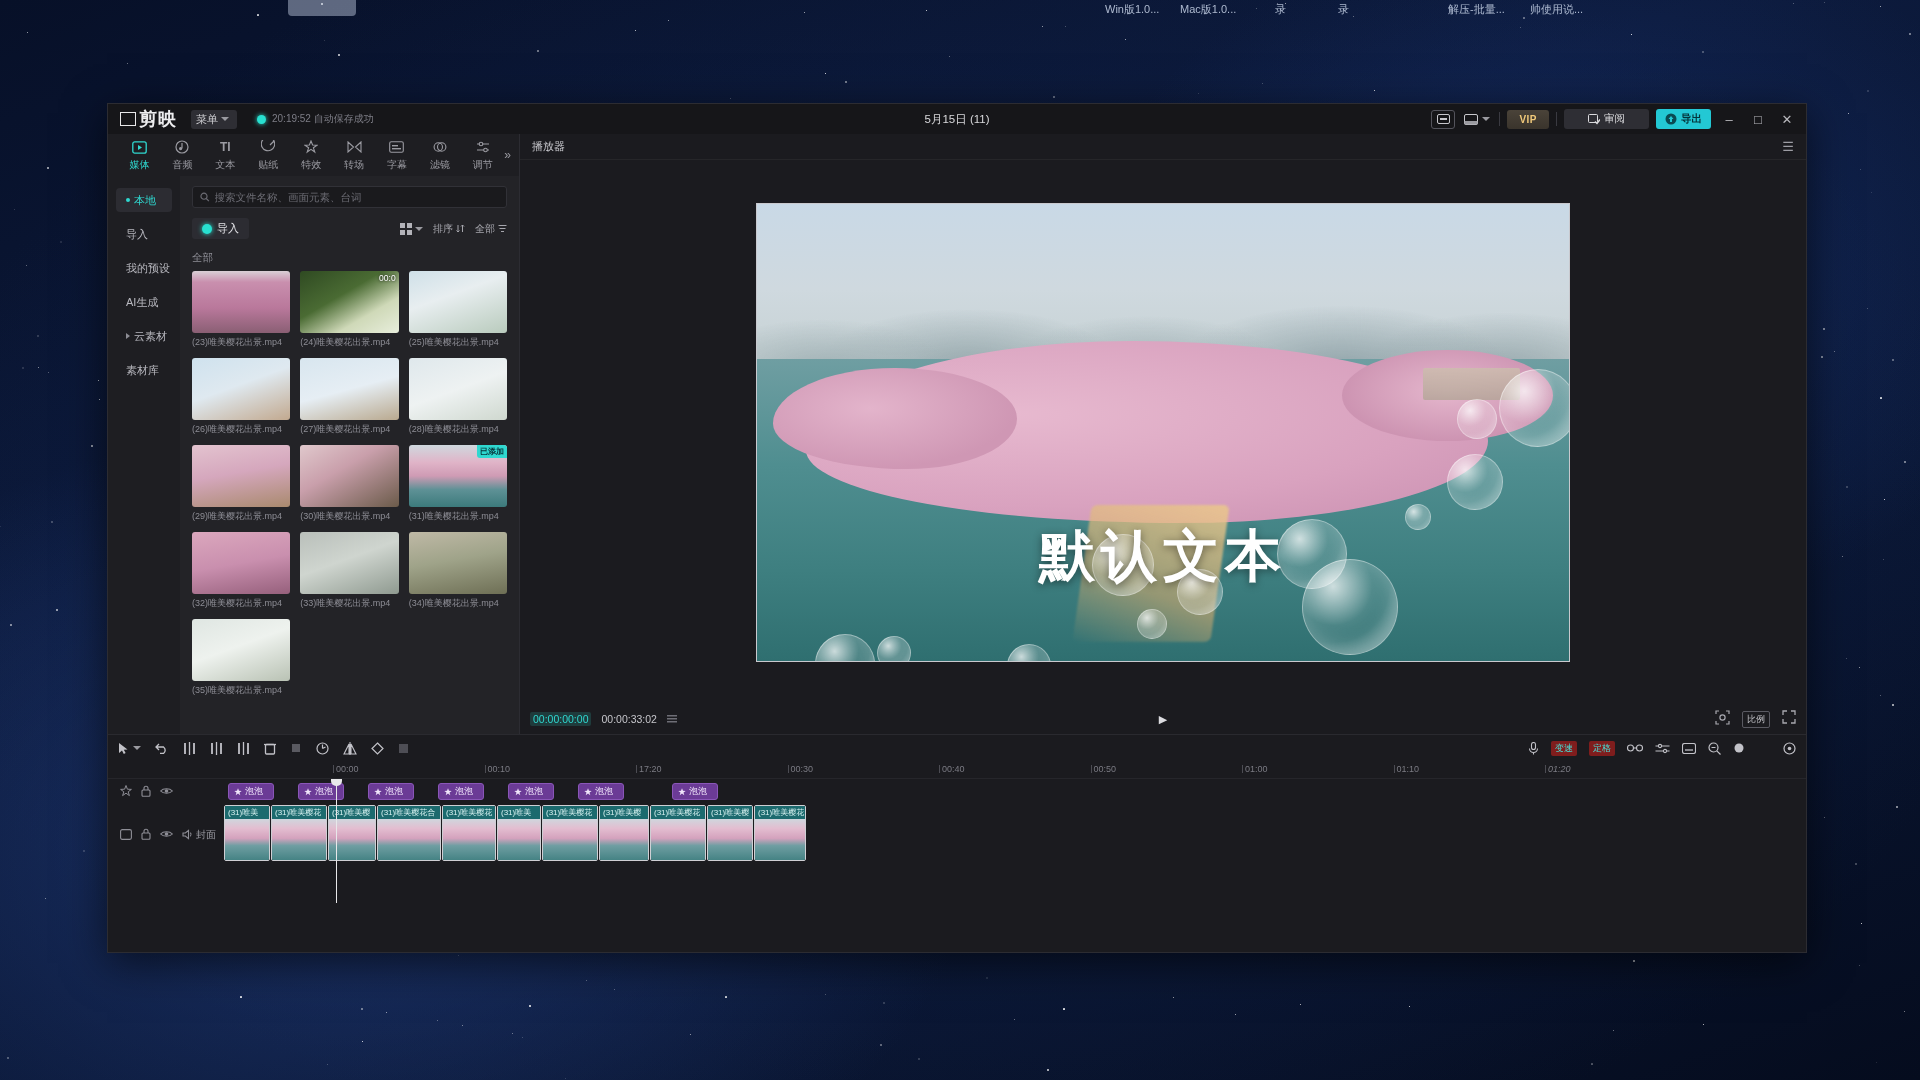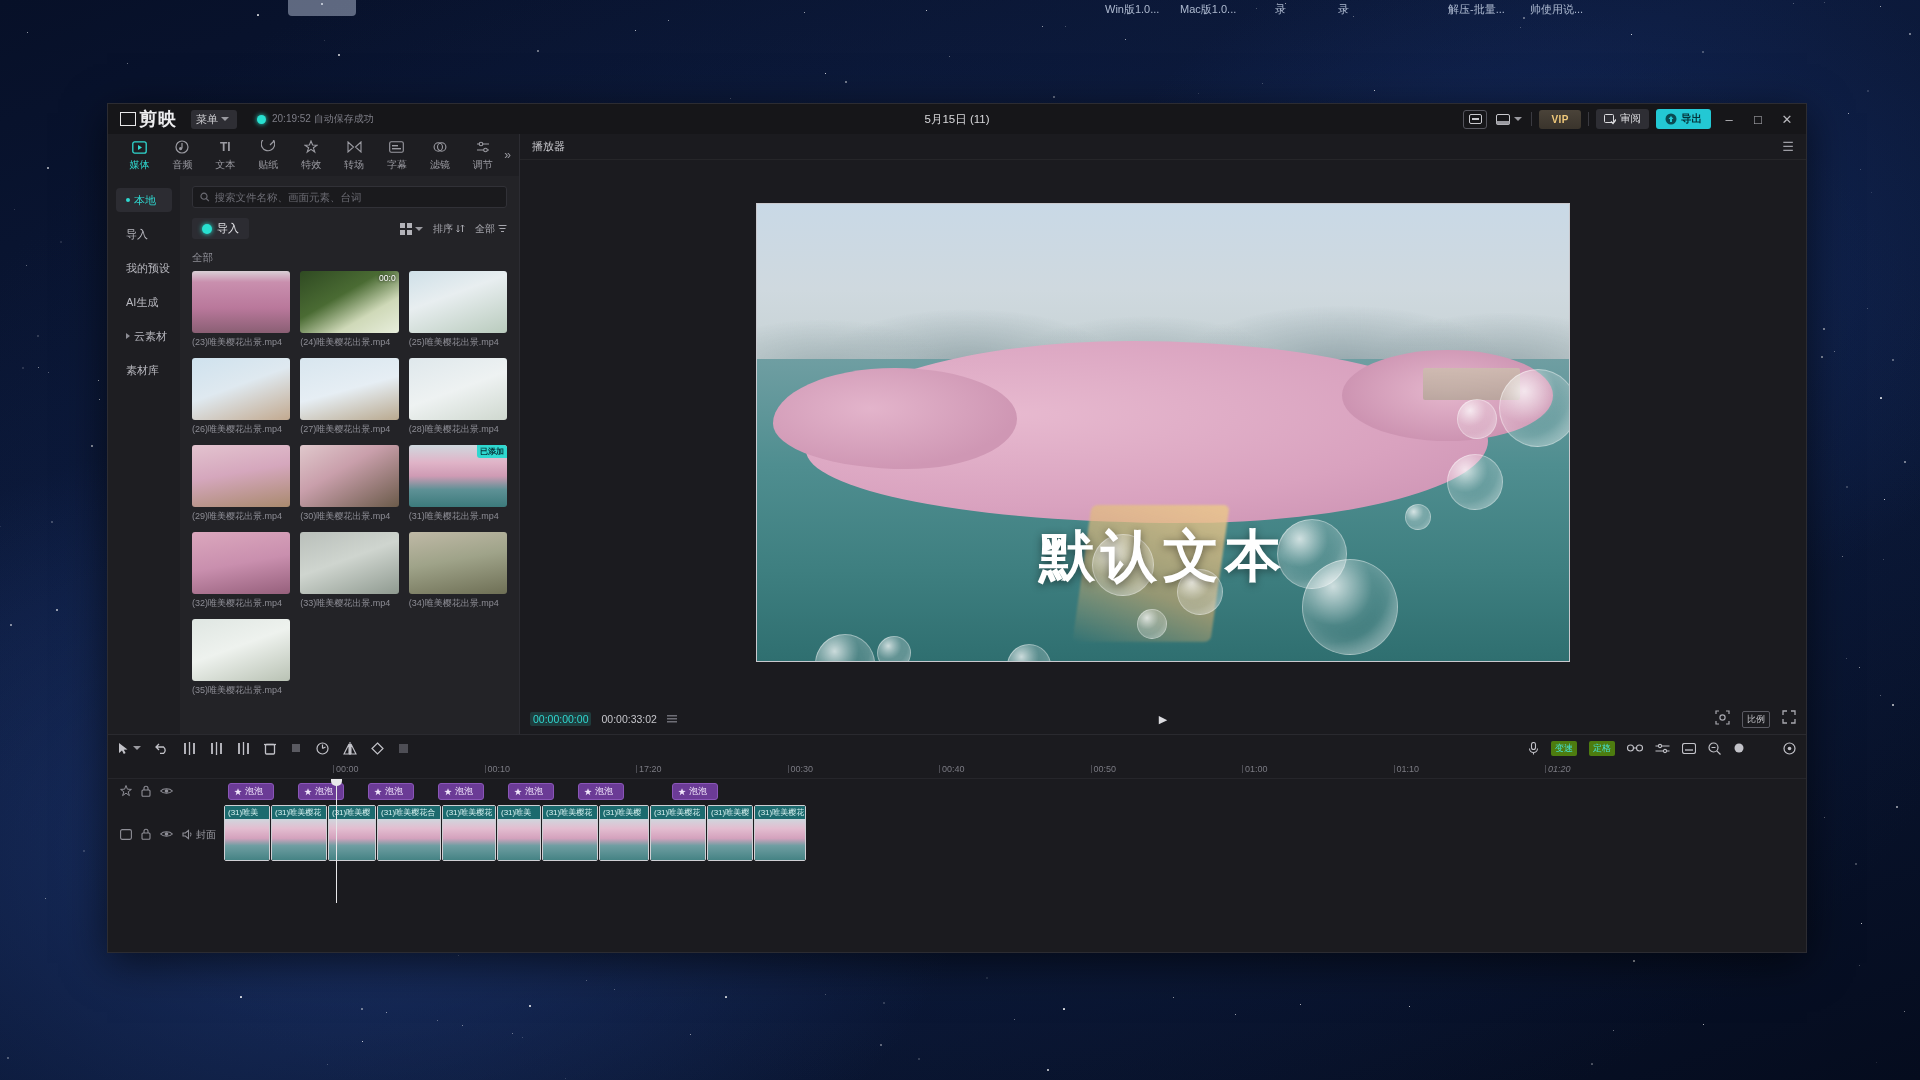--- a/index.html
+++ b/index.html
@@ -69,21 +69,21 @@
     width:24px;height:19px;border:1px solid #54545c;border-radius:3px;
     display:flex;align-items:center;justify-content:center; cursor:pointer;
   }
   .icon-btn svg { display:block; }
   .vip-badge {
     height:19px; padding:0 12px; background:linear-gradient(180deg,#4a4339,#3a342c);
     border-radius:3px; display:flex;align-items:center;justify-content:center;
     font-size:10px; font-weight:bold; color:#f0c97a; letter-spacing:.5px; cursor:pointer;
   }
   .review-btn {
-    height:20px; padding:0 8px; background:#2e2e34; border-radius:3px;
+    height:20px; padding:0 24px; background:#2e2e34; border-radius:3px;
     display:flex;align-items:center;gap:4px; font-size:10.5px; color:#dcdcdf; cursor:pointer;
   }
   .export-btn {
     height:20px; padding:0 9px; background:#23c8d4; border-radius:3px;
     display:flex;align-items:center;gap:4px; font-size:10.5px; color:#04343a;
     font-weight:bold; cursor:pointer;
   }
   .win-ctrl { width:22px;height:22px;display:flex;align-items:center;justify-content:center;
     color:#b8b8bd; font-size:13px; cursor:pointer; }
   .divider-v { width:1px; height:14px; background:#3a3a41; }
@@ -218,21 +218,21 @@
   .tc-total { font-size:10.5px; color:#c6c6cb; }
   .pb-center { position:absolute; left:0; right:0; text-align:center; color:#dcdce0; font-size:11px; }
   .pb-right { margin-left:auto; display:flex; align-items:center; gap:12px; color:#a9a9b0; z-index:2; }
   .ratio-chip { border:1px solid #5a5a62; border-radius:2px; font-size:9px; padding:1px 4px; color:#c6c6cb; cursor:pointer;}
   
   #timeline { height:218px; flex:0 0 218px; background:#1b1b1f; border-top:1px solid #2a2a2f; display:flex; flex-direction:column; }
   #tl-toolbar { height:26px; display:flex; align-items:center; padding:0 10px; gap:14px; flex:0 0 26px; }
   .tl-ico { color:#c2c2c8; font-size:13px; cursor:pointer; display:flex; align-items:center; gap:3px;}
   .tl-ico.dim { color:#5a5a61; cursor:default; }
   .tl-right { margin-left:auto; display:flex; align-items:center; gap:12px; }
-  .tl-chip { background:#4d7c0f; color:#46e3da; font-size:9px; padding:1px 4px; border-radius:2px; cursor:pointer;}
+  .tl-chip { background:#7f1d1d; color:#46e3da; font-size:9px; padding:1px 4px; border-radius:2px; cursor:pointer;}
   #tl-ruler { height:18px; position:relative; flex:0 0 18px; border-bottom:1px solid #26262b; }
   .tick { position:absolute; top:3px; font-size:9px; color:#7b7b83; }
   .tick:before { content:""; position:absolute; left:-3px; top:1px; width:1px; height:8px; background:#4c4c53; }
   #playhead { position:absolute; top:-4px; width:1px; background:#e8e8ea; z-index:6; }
   #playhead .ph-knob {
     position:absolute; top:-2px; left:-5px; width:11px; height:13px; background:#e8e8ea;
     border-radius:2px 2px 5px 5px;
   }
   #tracks { flex:1 1 auto; position:relative; overflow:hidden; }
   .track-row { display:flex; align-items:center; height:30px; position:relative; }

